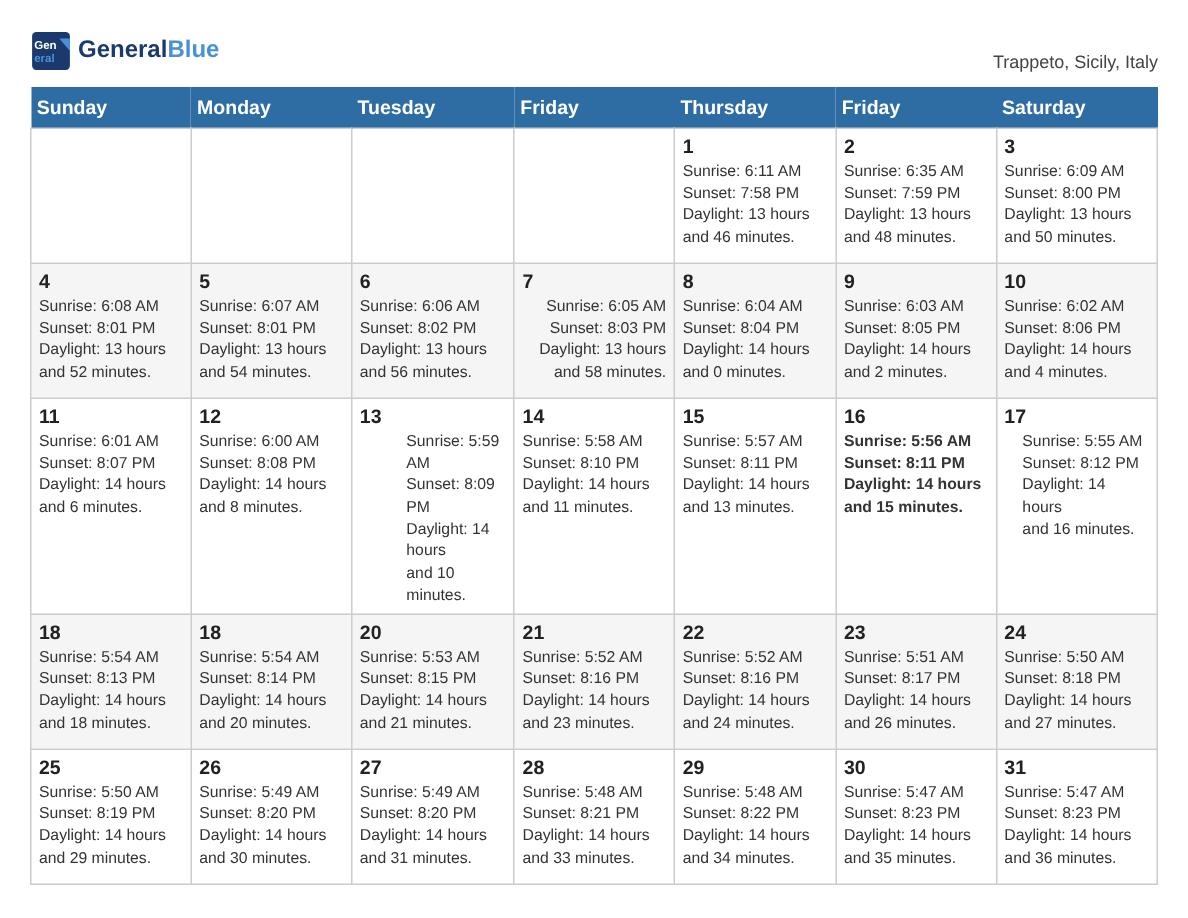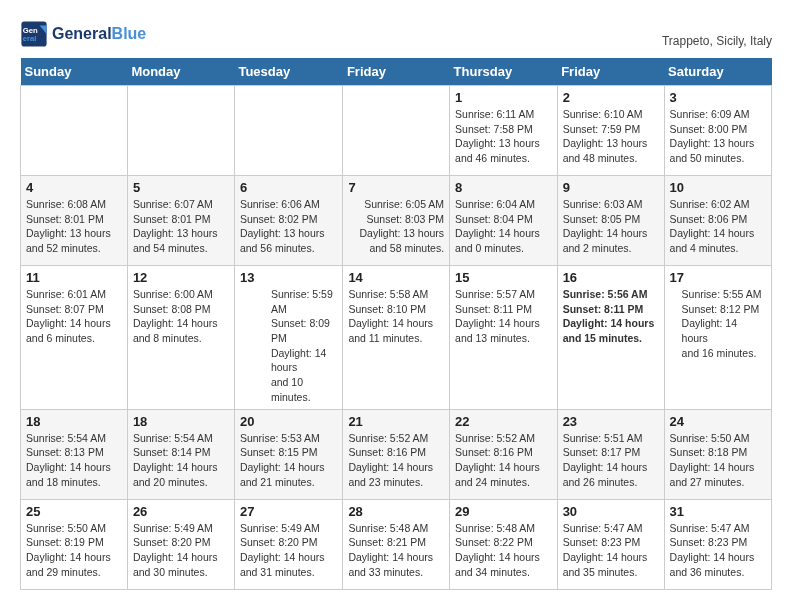--- a/index.html
+++ b/index.html
@@ -126,21 +126,21 @@
         <td class="empty"></td>
         <td>
           <span class="day-number">1</span>
           <div class="day-info" style="white-space: pre-line;">Sunrise: 6:11 AM
 Sunset: 7:58 PM
 Daylight: 13 hours
 and 46 minutes.</div>
         </td>
         <td>
           <span class="day-number">2</span>
-          <div class="day-info" style="white-space: pre-line;">Sunrise: 6:10 AM
+          <div class="day-info" style="white-space: pre-line;">Sunrise: 6:35 AM
 Sunset: 7:59 PM
 Daylight: 13 hours
 and 48 minutes.</div>
         </td>
         <td>
           <span class="day-number">3</span>
           <div class="day-info" style="white-space: pre-line;">Sunrise: 6:09 AM
 Sunset: 8:00 PM
 Daylight: 13 hours
 and 50 minutes.</div>

